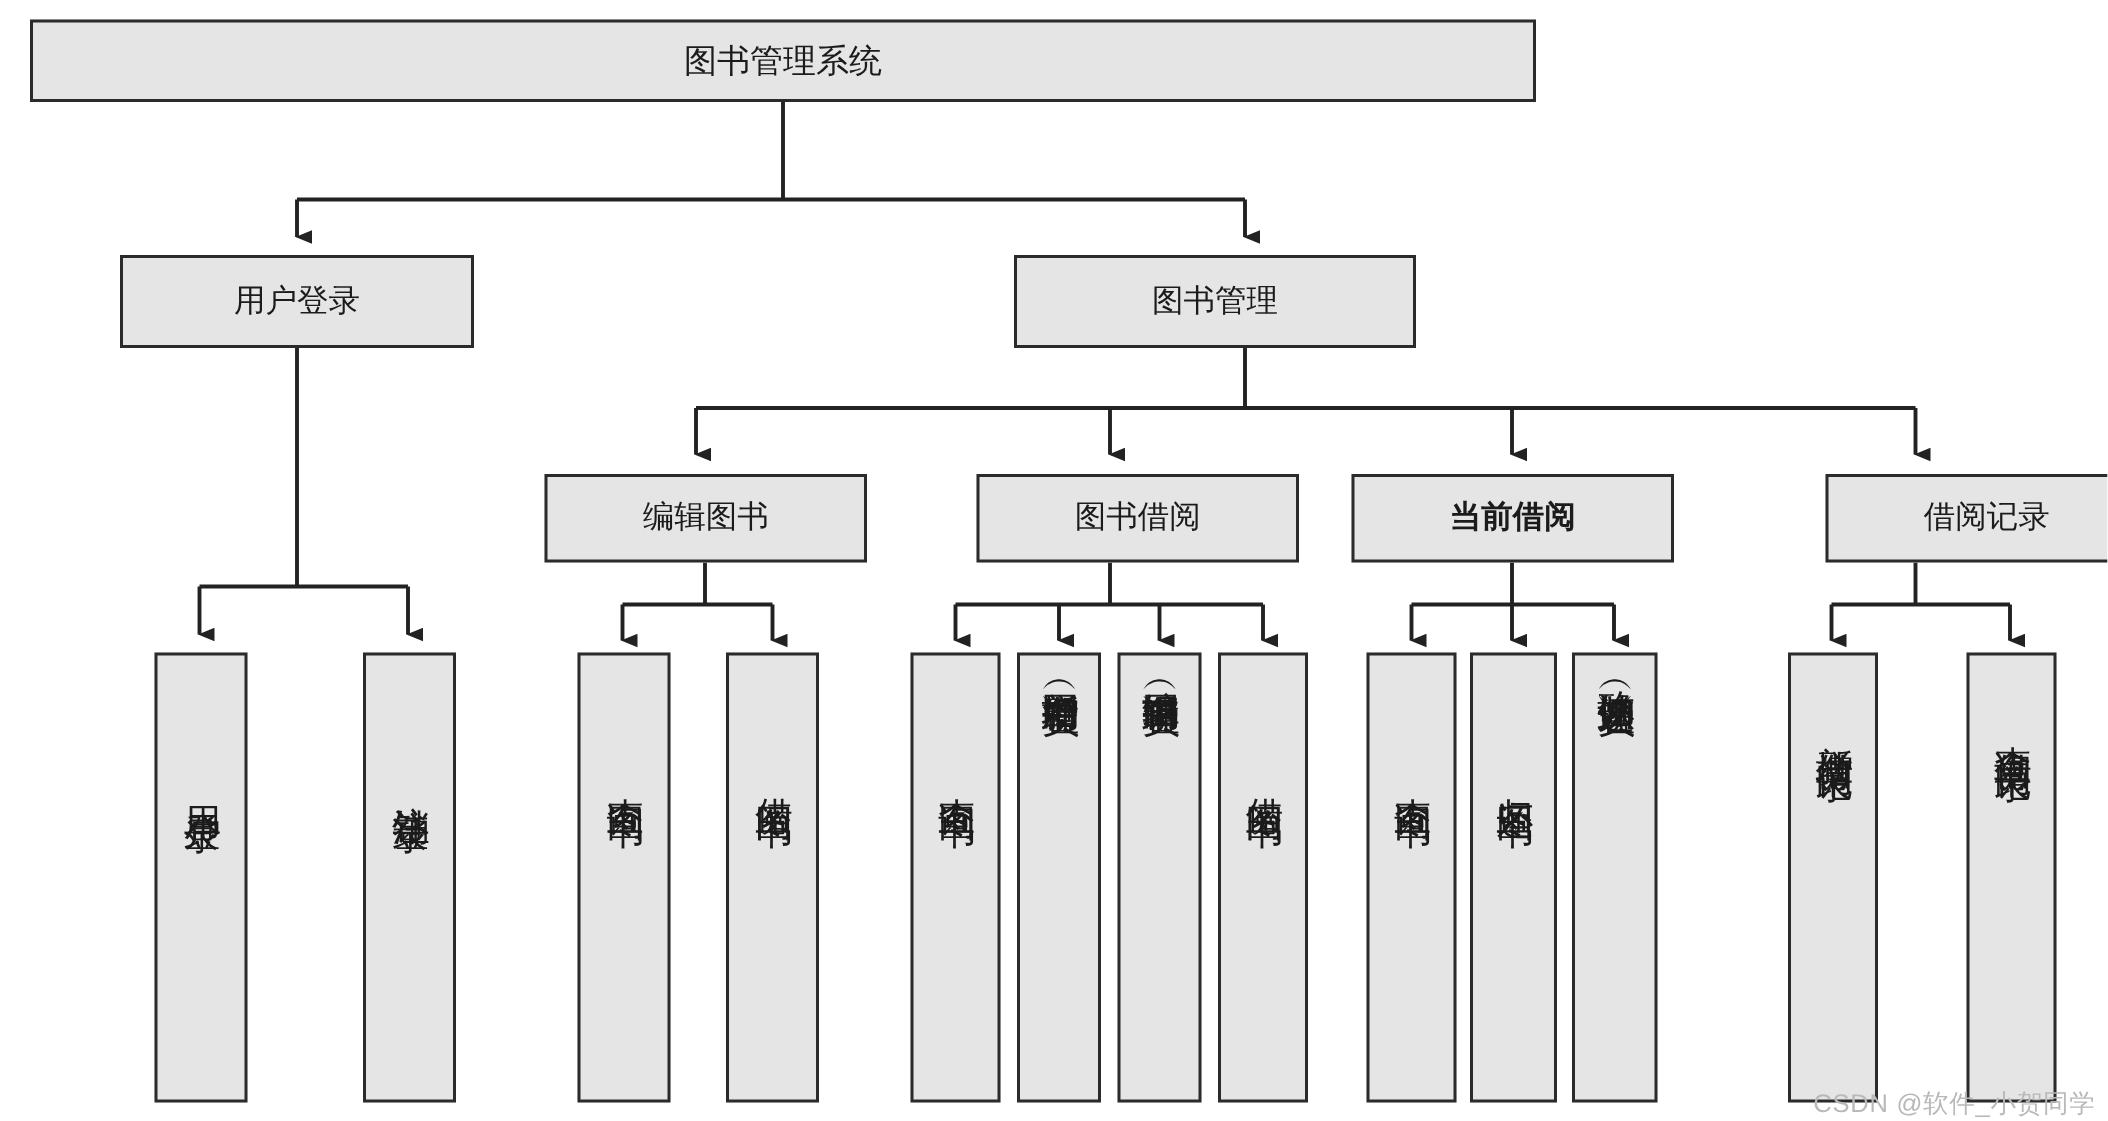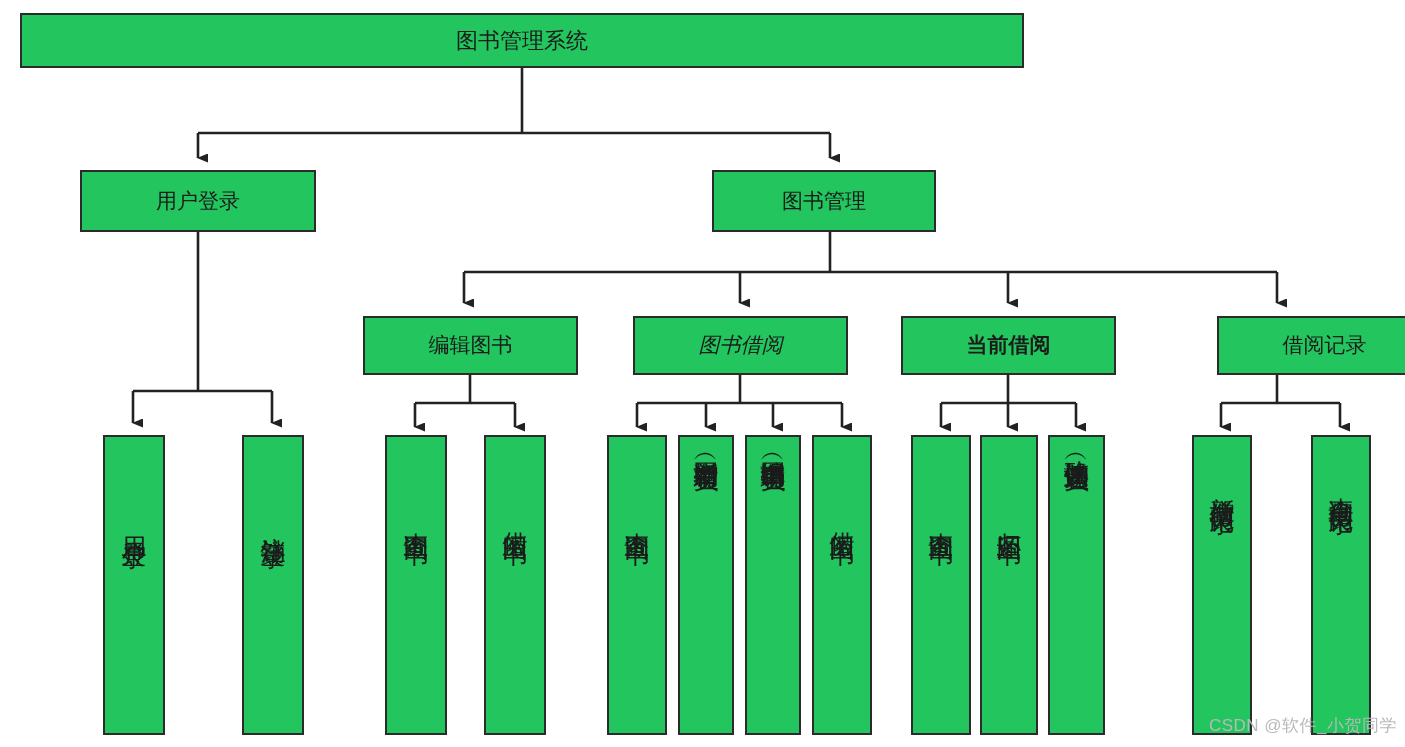--- a/index.html
+++ b/index.html
@@ -3,21 +3,21 @@
 <meta charset="utf-8">
 <style>
   html,body{margin:0;padding:0;background:#ffffff;}
   body{width:1405px;height:747px;font-family:"Liberation Sans","DejaVu Sans",sans-serif;}
   #canvas{position:relative;width:1405px;height:747px;overflow:hidden;background:#fff;}
   svg#edges{position:absolute;left:0;top:0;width:1405px;height:747px;}
 
   .node{
     position:absolute;
     box-sizing:border-box;
-    background:#22c55e;
+    background:#e5e5e5;
     border:2px solid #2b2b2b;
     display:flex;
     align-items:center;
     justify-content:center;
     color:#1b1b1b;
   }
   .node .lbl{
     display:block;
     text-align:center;
     line-height:1.18;
@@ -36,21 +36,21 @@
     font-size:25px;
     letter-spacing:3px;
     line-height:1;
     white-space:nowrap;
   }
   .node.leaf.tall .lbl{font-size:25px;letter-spacing:1px;}
 
   #watermark{
     position:absolute;
     right:8px;
-    bottom:10px;
+    bottom:0;
     font-size:17px;
     color:#b9b9b9;
     letter-spacing:0.5px;
     user-select:none;
     white-space:nowrap;
   }
 </style>
 </head>
 <body>
 
@@ -106,28 +106,28 @@
     </g>
   </svg>
 
   <div class="node root" style="left:20px;top:13px;width:1004px;height:55px;">
     <span class="lbl">图书管理系统</span>
   </div>
 
   <div class="node h" style="left:80px;top:170px;width:236px;height:62px;">
     <span class="lbl">用户登录</span>
   </div>
-  <div class="node h" style="left:712px;top:170px;width:224px;height:62px;">
+  <div class="node h" style="left:676px;top:170px;width:268px;height:62px;">
     <span class="lbl">图书管理</span>
   </div>
 
   <div class="node h" style="left:363px;top:316px;width:215px;height:59px;">
     <span class="lbl">编辑图书</span>
   </div>
-  <div class="node h" style="left:633px;top:316px;width:215px;height:59px;font-style:italic;">
+  <div class="node h" style="left:651px;top:316px;width:215px;height:59px;">
     <span class="lbl">图书借阅</span>
   </div>
   <div class="node h" style="left:901px;top:316px;width:215px;height:59px;font-weight:bold;">
     <span class="lbl">当前借阅</span>
   </div>
   <div class="node h" style="left:1170px;top:316px;width:215px;height:59px;margin-left:47px;">
     <span class="lbl">借阅记录</span>
   </div>
 
   <div class="node leaf" style="left:103px;top:435px;width:62px;height:300px;padding-top:80px;">

